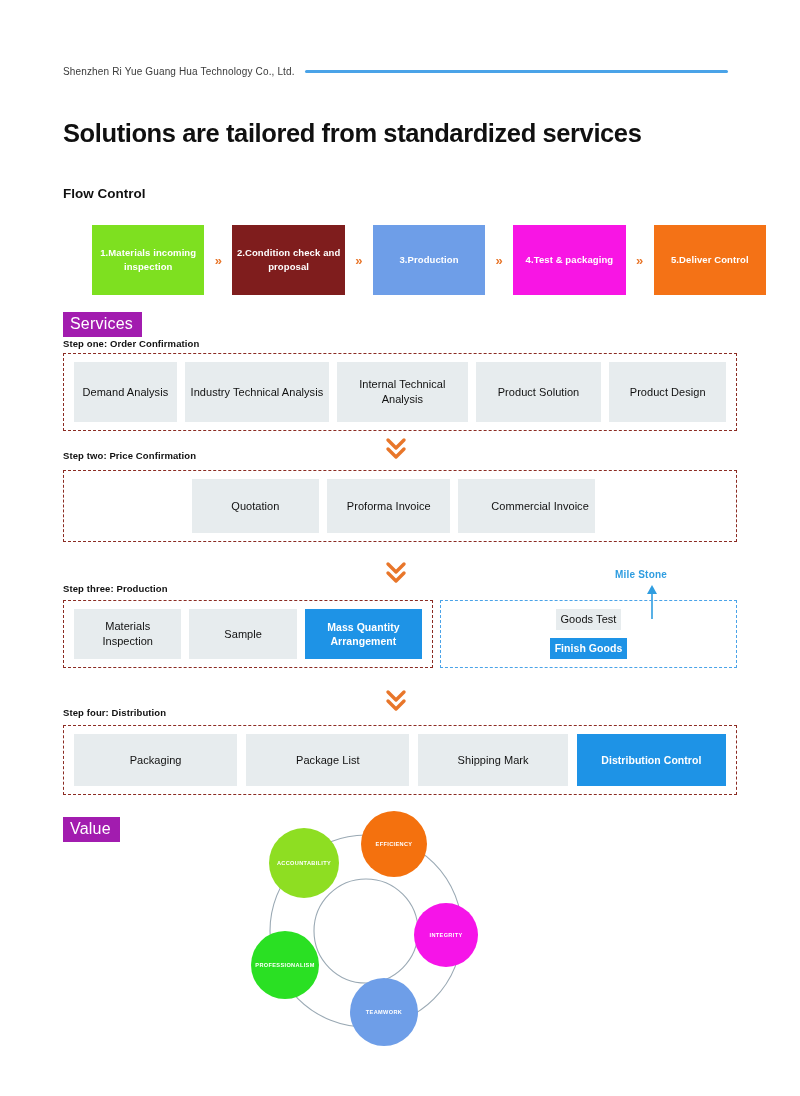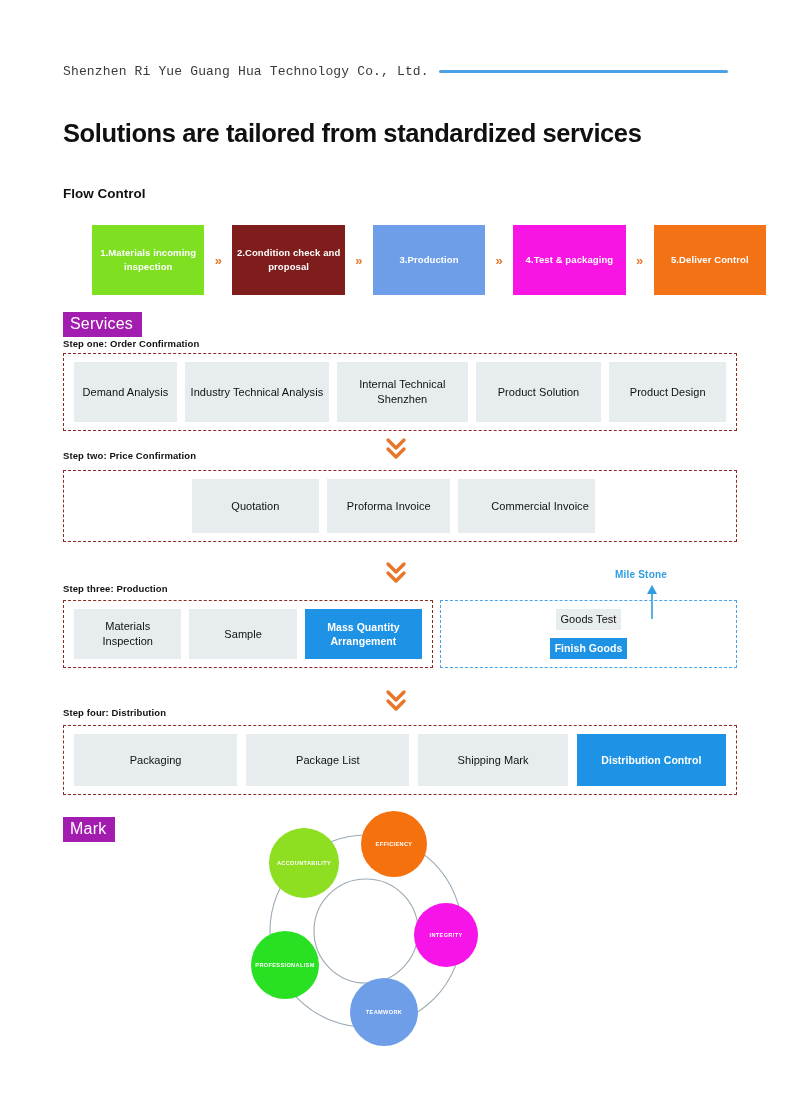--- a/index.html
+++ b/index.html
@@ -21,25 +21,25 @@
     position: absolute;
     left: 63px;
     top: 62px;
     right: 72px;
     height: 18px;
     display: flex;
     align-items: center;
     gap: 10px;
   }
   .company {
-    font-size: 13px;
+    font-size: 10px;
     letter-spacing: .15px;
     color: #3a3a3a;
     white-space: nowrap;
-    font-family: Liberation Mono, monospace;
+    font-family: Liberation Sans, sans-serif;
   }
   .hrule {
     flex: 1;
     height: 2.5px;
     background: #4aa3e8;
     border-radius: 2px;
     margin-top: 1px;
   }
 
   
@@ -231,21 +231,21 @@
 
 <div class="step-label" style="left:63px; top:338px;">Step one: Order Confirmation</div>
 <div class="group" id="group-step-one" style="left: 63px; top: 353px; width: 674px; height: 78px; gap: 8px;">
     <div class="cell plain" style="flex: 1 1 0px;">
       <span>Demand Analysis</span>
     </div>
     <div class="cell plain" style="flex: 1.45 1 0px;">
       <span>Industry Technical Analysis</span>
     </div>
     <div class="cell plain" style="flex: 1.3 1 0px;">
-      <span>Internal Technical Shenzhen</span>
+      <span>Internal Technical Analysis</span>
     </div>
     <div class="cell plain" style="flex: 1.25 1 0px;">
       <span>Product Solution</span>
     </div>
     <div class="cell plain" style="flex: 1.15 1 0px;">
       <span>Product Design</span>
     </div>
   </div>
 
 <div class="chev" style="left:381px; top:437px;">
@@ -326,21 +326,21 @@
       <span>Package List</span>
     </div>
     <div class="cell plain" style="flex: 1 1 0px;">
       <span>Shipping Mark</span>
     </div>
     <div class="cell accent" style="flex: 1 1 0px;">
       <span>Distribution Control</span>
     </div>
   </div>
 
-<div class="badge" style="left:63px; top:817px;">Mark</div>
+<div class="badge" style="left:63px; top:817px;">Value</div>
 
 <div class="wheel">
   <svg id="wheel-svg" width="270" height="270" viewBox="0 0 270 270">
       <circle cx="134" cy="131" r="96" fill="none" stroke="#9aa9b4" stroke-width="1.1"></circle>
       <circle cx="134" cy="131" r="52" fill="none" stroke="#9aa9b4" stroke-width="1.1"></circle>
       <g>
         <circle cx="162" cy="44" r="33" fill="#f4710e"></circle>
         <text x="162" y="46" text-anchor="middle" class="node-label">EFFICIENCY</text>
       </g>
       <g>

